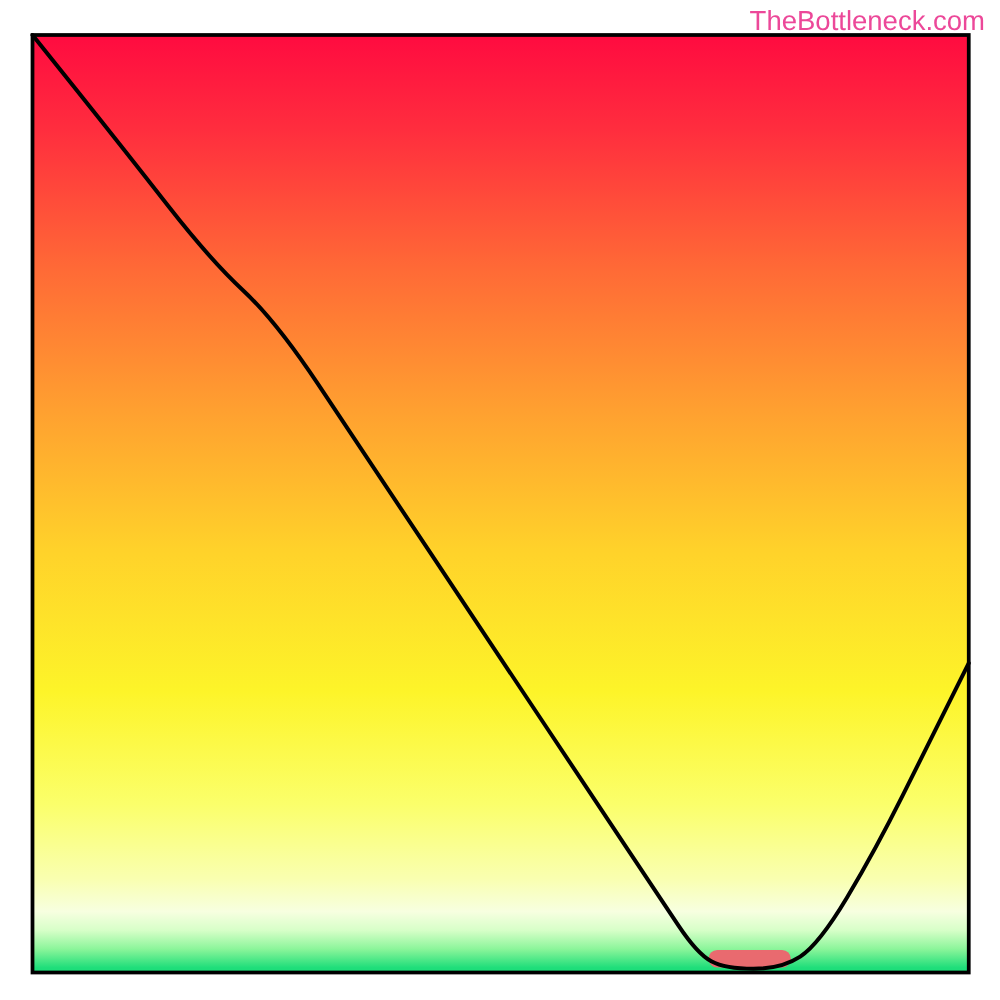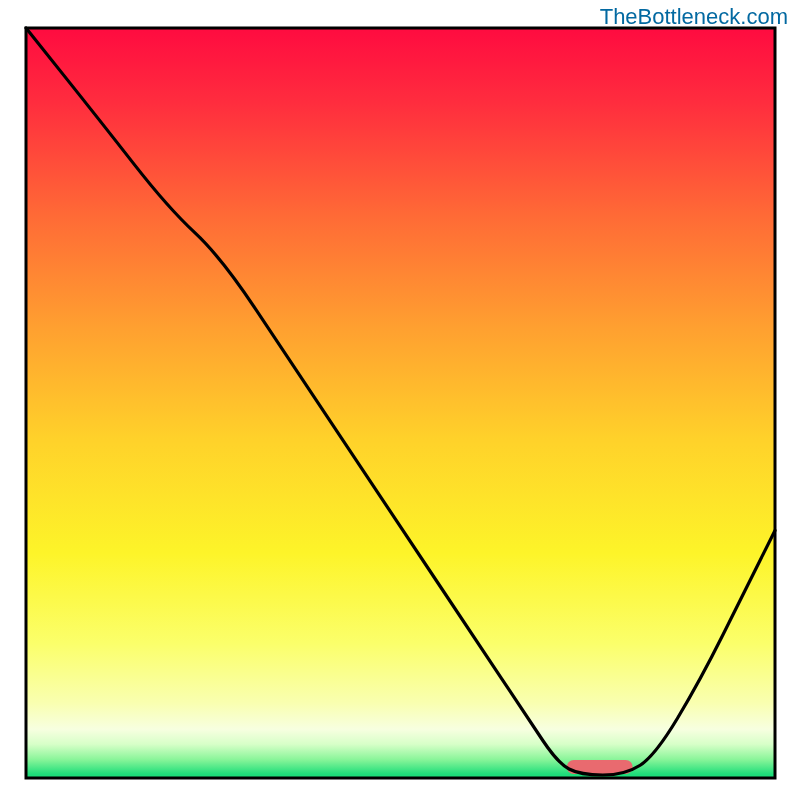--- a/index.html
+++ b/index.html
@@ -15,21 +15,21 @@
     width: 800px;
     height: 800px;
   }
   .watermark {
     position: absolute;
     top: 4px;
     right: 12px;
     font-family: Arial, Helvetica, sans-serif;
     font-size: 22px;
     font-weight: 500;
-    color: #0369a1;
+    color: #ec4899;
     z-index: 10;
   }
   svg.plot {
     position: absolute;
     left: 0;
     top: 0;
     width: 800px;
     height: 800px;
   }
 </style>

